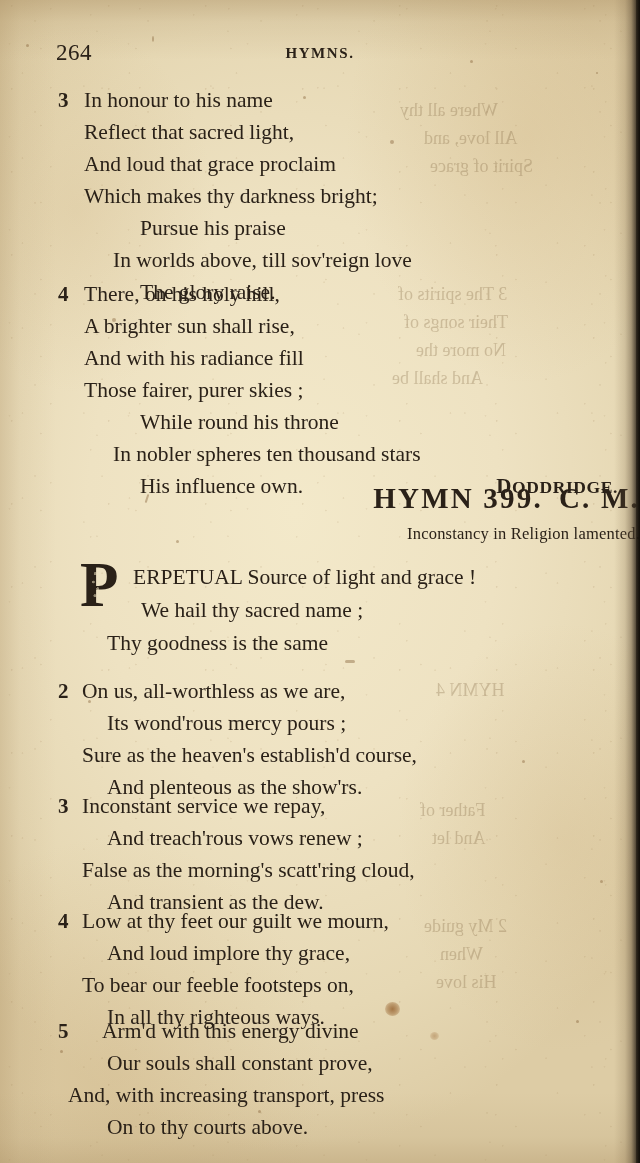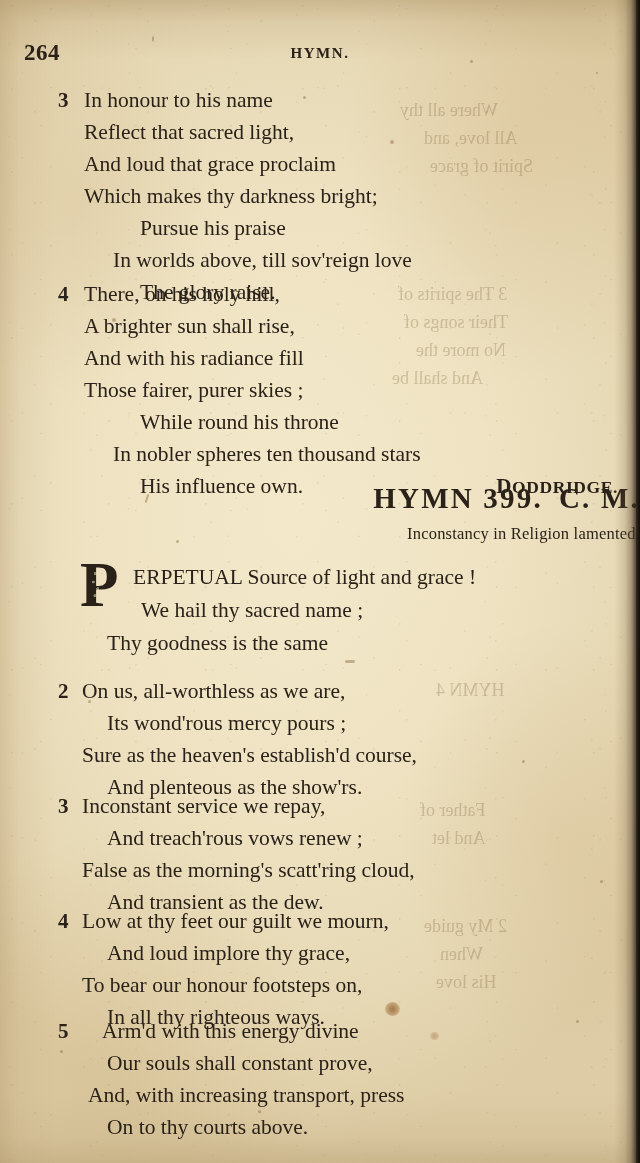--- a/index.html
+++ b/index.html
@@ -95,23 +95,23 @@
   
   .content { position: absolute; inset: 0; }
 
   .running-head {
     position: absolute;
     top: 40px; left: 0; right: 0;
     height: 26px;
   }
   .folio {
     position: absolute;
-    left: 24px; top: 0;
+    left: 56px; top: 0;
     font-size: 23px;
-    font-weight: bold;
+    font-weight: normal;
     letter-spacing: .5px;
   }
   .head-title {
     position: absolute;
     left: 0; right: 0; top: 5px;
     text-align: center;
     font-size: 15px;
     font-weight: bold;
     letter-spacing: 1.6px;
   }
@@ -232,21 +232,21 @@
   <div class="speck" style="left:576px; top:1020px; width:3px; height:3px;"></div>
   <div class="speck" style="left:345px; top:660px; width:10px; height:3px; border-radius:2px;"></div>
 
   <div class="blot" style="left:385px; top:1002px; width:15px; height:14px;"></div>
   <div class="blot" style="left:430px; top:1032px; width:9px;  height:8px; opacity:.5;"></div>
 
   <div class="content ink-soft">
 
     <div class="running-head">
       <div class="folio">264</div>
-      <div class="head-title">HYMN.</div>
+      <div class="head-title">HYMNS.</div>
     </div>
 
     <div class="stanza" style="top:84px;">
       <div class="line">
         <span class="num">3</span>
         <span class="txt i0">In honour to his name</span>
       </div>
       <div class="line">
         <span class="txt i0">Reflect that sacred light,</span>
       </div>
@@ -349,37 +349,37 @@
 
     <div class="stanza" style="top:905px;">
       <div class="line">
         <span class="num">4</span>
         <span class="txt" style="left:82px;">Low at thy feet our guilt we mourn,</span>
       </div>
       <div class="line">
         <span class="txt i1">And loud implore thy grace,</span>
       </div>
       <div class="line">
-        <span class="txt" style="left:82px;">To bear our honour footsteps on,</span>
+        <span class="txt" style="left:82px;">To bear our feeble footsteps on,</span>
       </div>
       <div class="line">
         <span class="txt i1">In all thy righteous ways.</span>
       </div>
     </div>
 
     <div class="stanza" style="top:1015px;">
       <div class="line">
         <span class="num">5</span>
         <span class="txt" style="left:82px;margin-left:20px;">Arm'd with this energy divine</span>
       </div>
       <div class="line">
         <span class="txt i1">Our souls shall constant prove,</span>
       </div>
       <div class="line">
-        <span class="txt" style="left:88px;">And, with increasing transport, press</span>
+        <span class="txt" style="left:68px;">And, with increasing transport, press</span>
       </div>
       <div class="line">
         <span class="txt i1">On to thy courts above.</span>
       </div>
     </div>
 
   </div>
 
   <div class="scan-edge"></div>
   <div class="scan-edge-line"></div>

